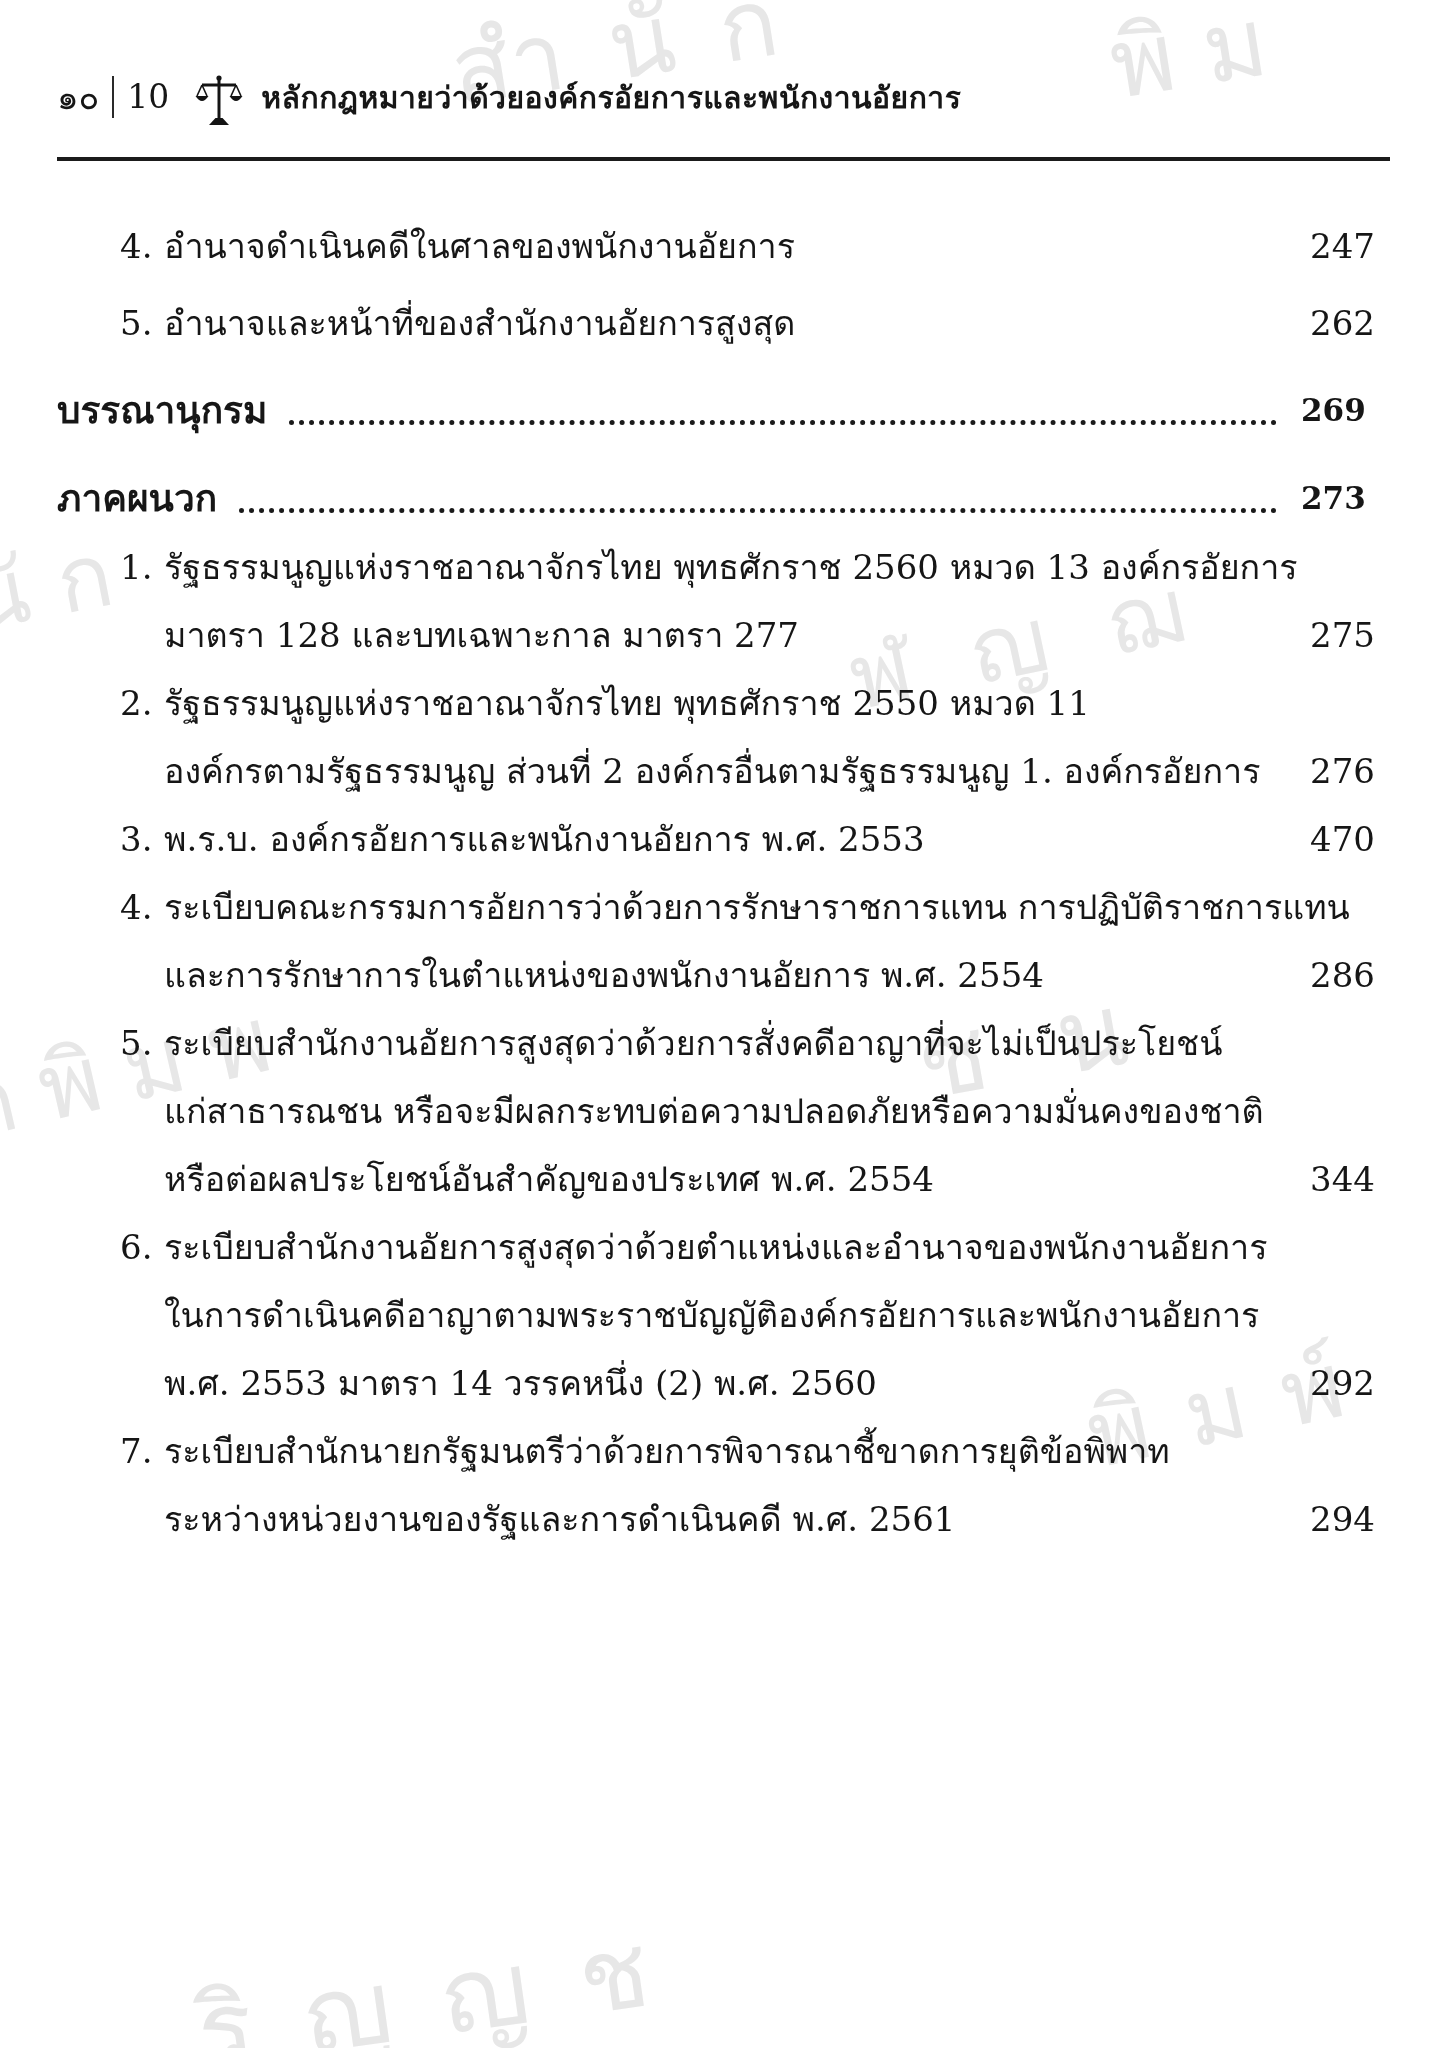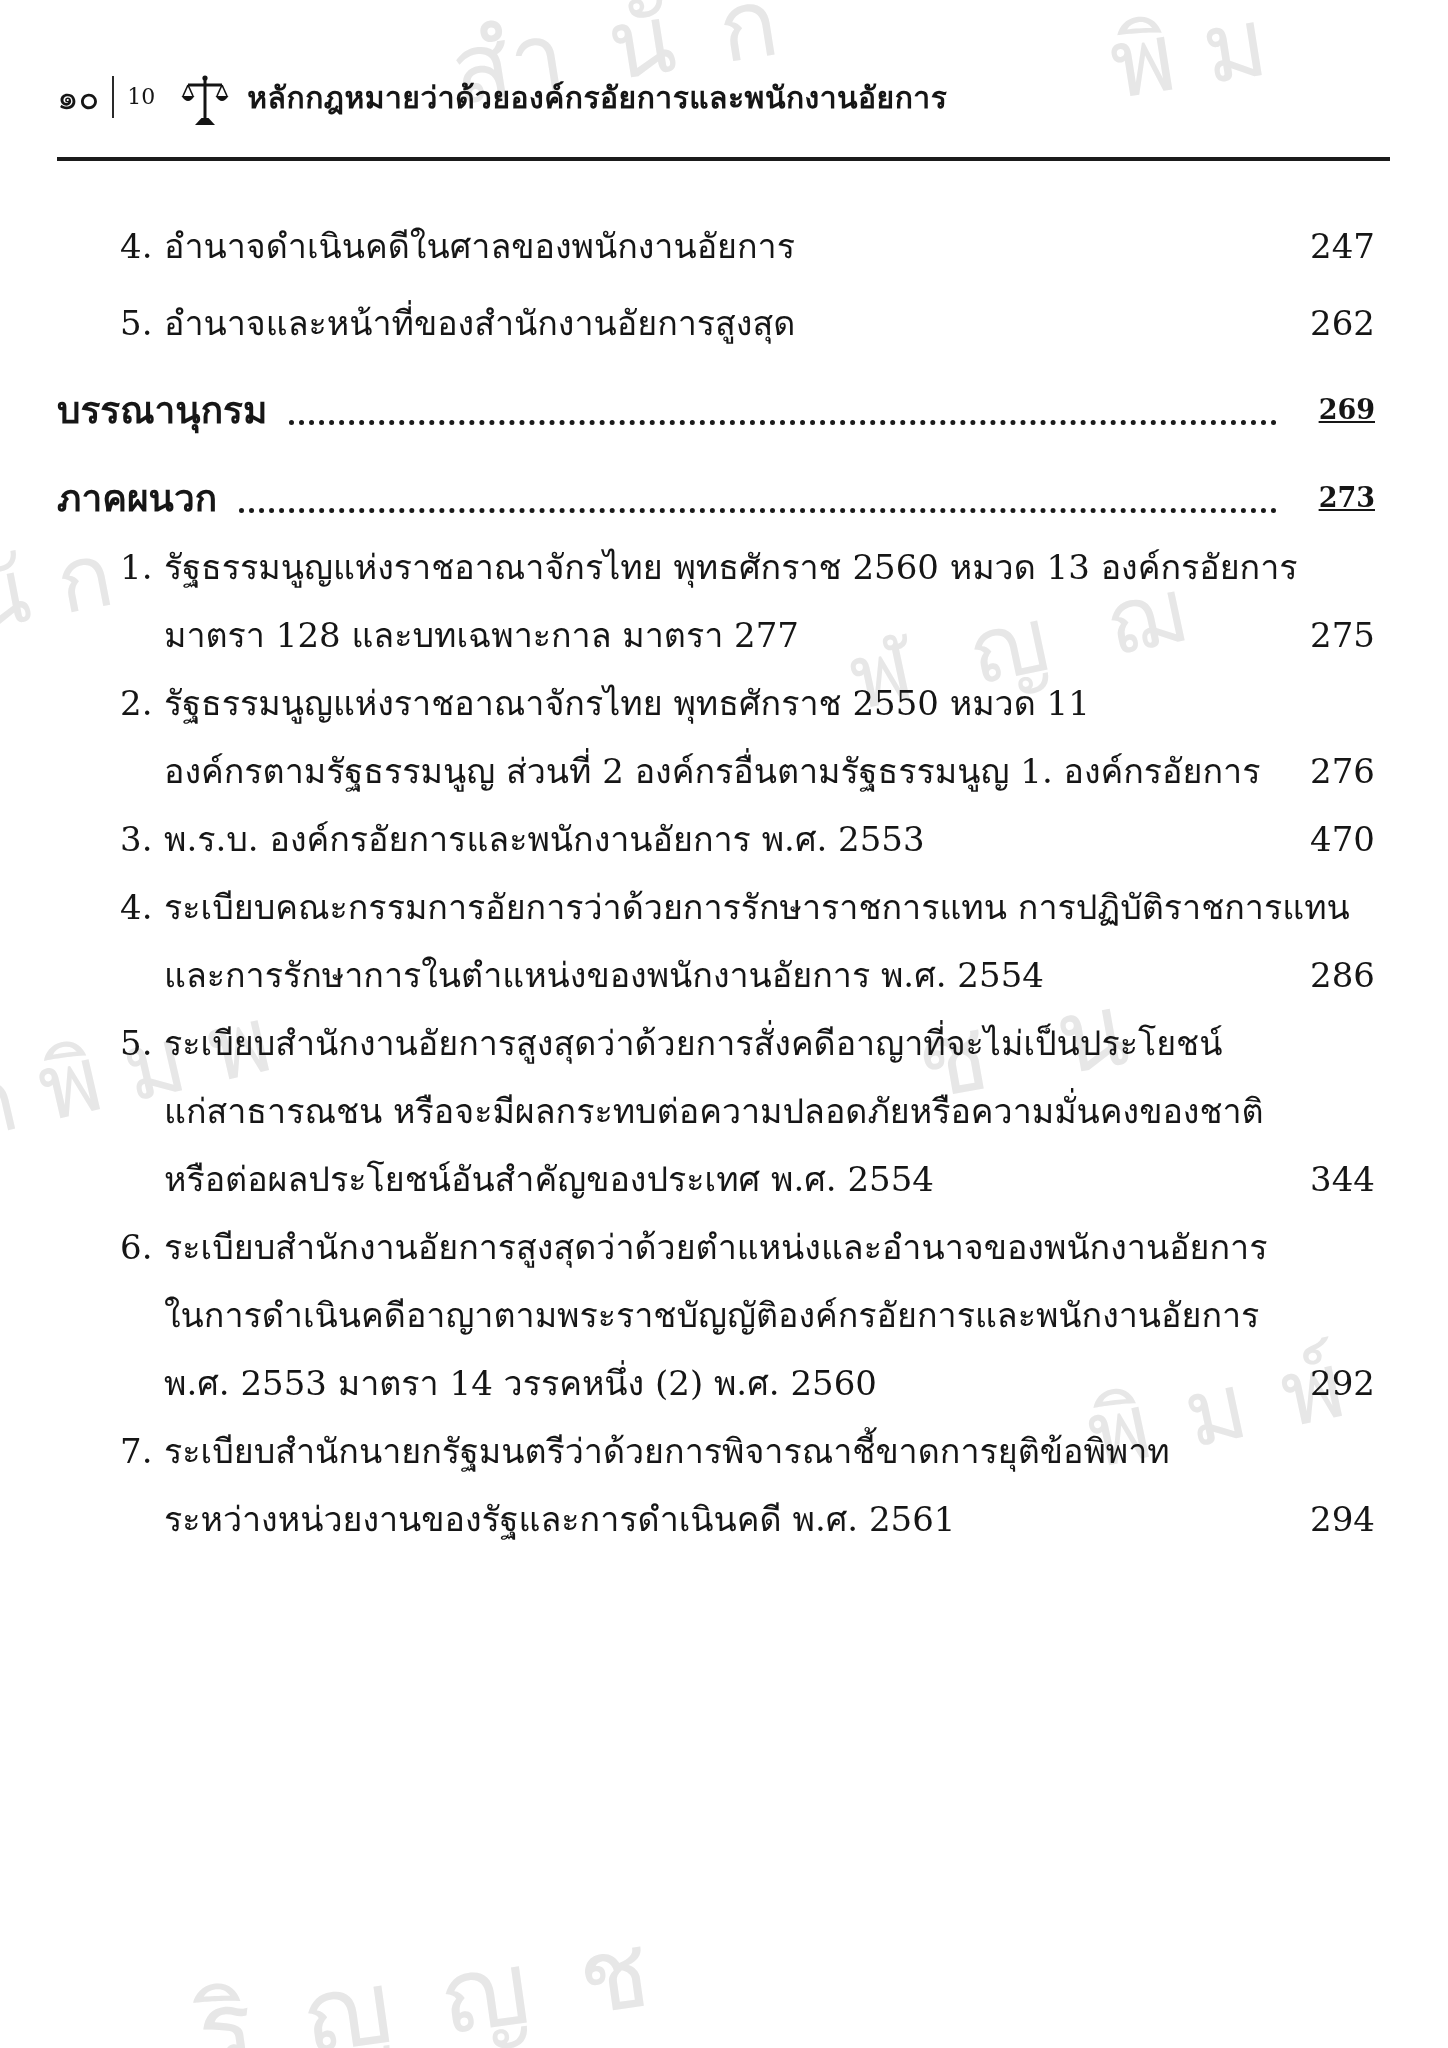--- a/index.html
+++ b/index.html
@@ -30,21 +30,21 @@
   .w8{top:1916px;left:196px;font-size:102px;letter-spacing:52px;transform:rotate(-8deg);}
   
   .header{
     position:absolute;top:74px;left:57px;right:60px;
     display:flex;align-items:flex-start;
     z-index:2;
   }
   .pagenum-group{display:flex;align-items:center;}
   .pn-thai{font-size:34px;line-height:46px;}
   .pn-sep{width:2px;height:42px;background:#2a2a2a;margin:0 13px;}
-  .pn-arabic{font-size:22px;line-height:46px;}
+  .pn-arabic{font-size:33px;line-height:46px;}
   .scales-wrap{margin:0 18px 0 26px;display:flex;align-items:center;}
   .running-title{font-size:30px;font-weight:700;letter-spacing:0.5px;white-space:nowrap;}
   .header-rule{
     position:absolute;top:157px;left:57px;right:58px;height:4px;
     background:#1b1b1b;z-index:2;
   }
   
   .toc{
     position:absolute;top:170px;left:57px;right:73px;
     font-size:34px;z-index:1;
@@ -62,21 +62,21 @@
     white-space:nowrap;
     gap:16px;
   }
   .section-row .ht{flex:0 0 auto;}
   .section-row .leader{
     flex:1 1 auto;
     border-bottom:5px dotted #1a1a1a;
     margin:0 8px 12px 6px;
     height:0;align-self:flex-end;
   }
-  .section-row .pg{flex:0 0 74px;text-align:right;font-size:27px;text-decoration:underline;}
+  .section-row .pg{flex:0 0 74px;text-align:left;font-size:31px;}
   .mt-sec1{margin-top:26px;}
   .mt-sec2{margin-top:34px;}
   .appendix{margin-top:8px;}
 </style>
 </head>
 <body>
 
 <div class="page">
 
   <span class="wm w1">สำนัก</span>

